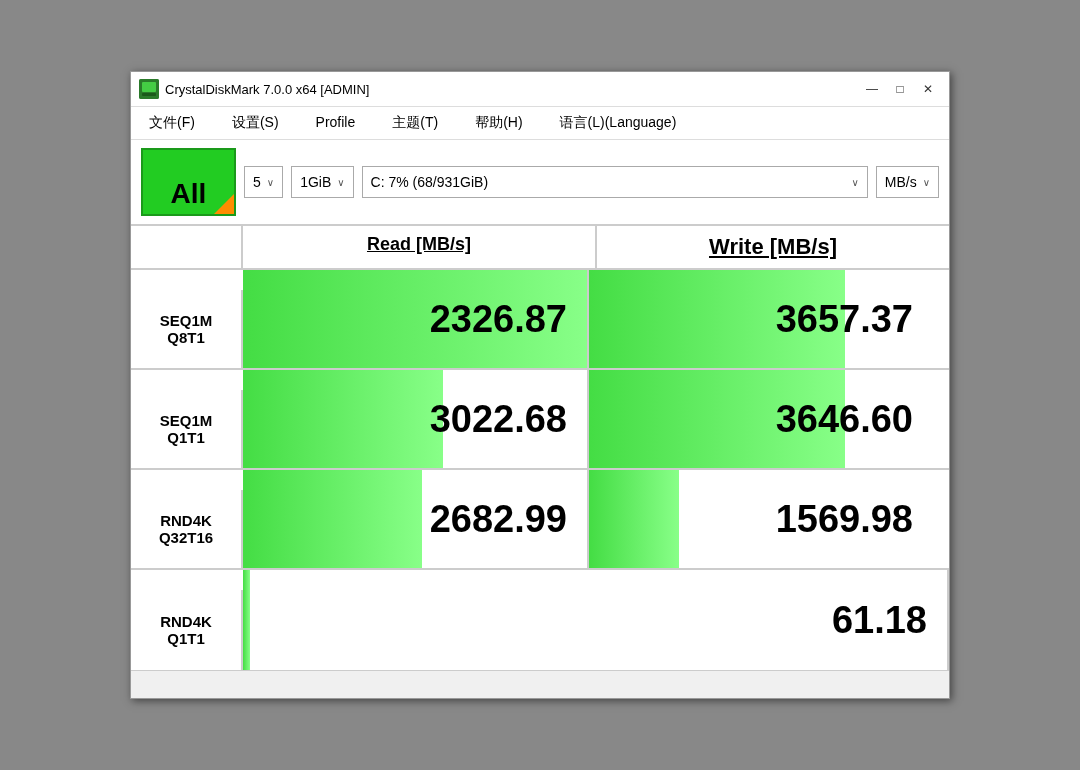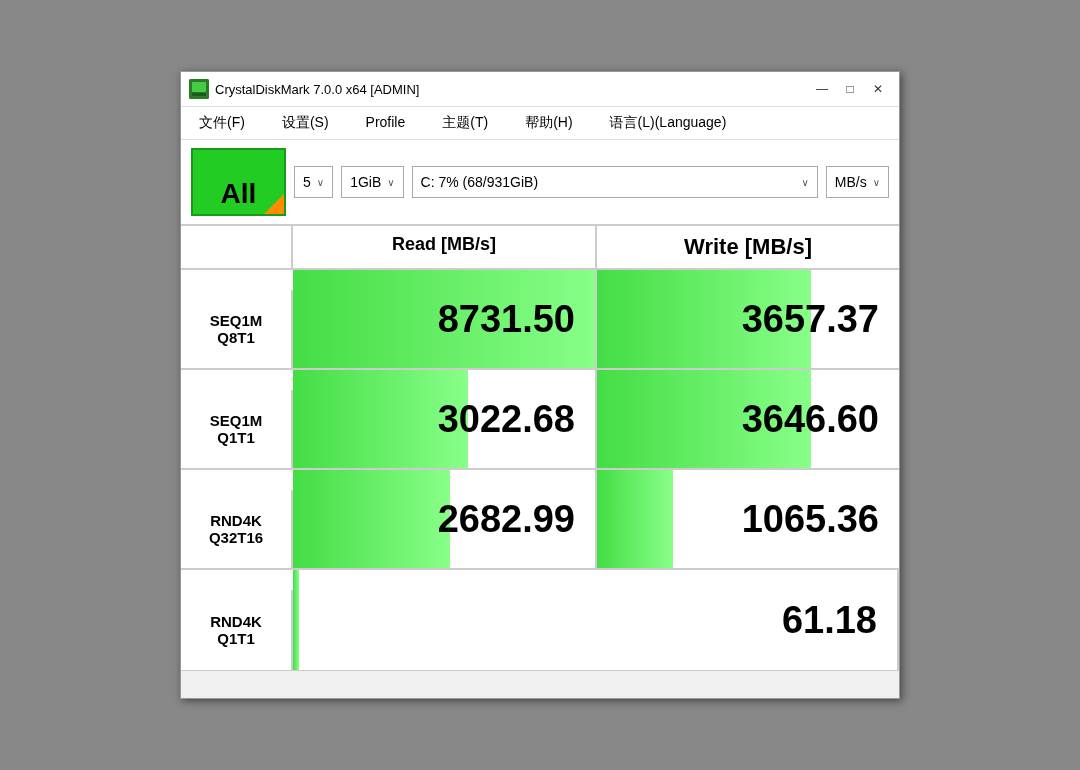--- a/index.html
+++ b/index.html
@@ -7,21 +7,21 @@
       background: #888;
       display: flex;
       justify-content: center;
       align-items: center;
       width: 1080px;
       height: 770px;
       font-family: 'Segoe UI', Arial, sans-serif;
     }
 
     .window {
-      width: 720px;
+      width: 820px;
       background: #f0f0f0;
       border: 1px solid #999;
       box-shadow: 2px 2px 8px rgba(0,0,0,0.5);
     }
 
     .title-bar {
       background: #fff;
       display: flex;
       align-items: center;
       padding: 6px 8px;
@@ -147,20 +147,21 @@
     }
 
     .content {
       background: #fff;
       padding: 0;
     }
 
     .header-row {
       display: flex;
       border-bottom: 2px solid #ccc;
+      text-decoration: underline;
     }
 
     .header-label {
       width: 112px;
       flex-shrink: 0;
       border-right: 2px solid #ccc;
     }
 
     .header-read {
       flex: 1;
@@ -221,21 +222,21 @@
       padding-right: 20px;
       position: relative;
       overflow: hidden;
     }
 
     .write-cell {
       flex: 1;
       display: flex;
       align-items: center;
       justify-content: flex-end;
-      padding-right: 20px;
+      padding-right: 36px;
       position: relative;
       overflow: hidden;
     }
 
     .bar-bg {
       position: absolute;
       left: 0;
       top: 0;
       bottom: 0;
       background: linear-gradient(to right, #44dd44, #88ff88);
@@ -316,21 +317,21 @@
       <div class="header-write">Write [MB/s]</div>
     </div>
 
     <div class="data-row">
       <div class="row-label">
         <span>SEQ1M</span>
         <span>Q8T1</span>
       </div>
       <div class="read-cell">
         <div class="bar-bg" style="width:100%"></div>
-        <span class="cell-value">8731.50</span>
+        <span class="cell-value">2326.87</span>
       </div>
       <div class="write-cell">
         <div class="bar-bg" style="width:71%"></div>
         <span class="cell-value">3657.37</span>
       </div>
     </div>
 
     <div class="data-row">
       <div class="row-label">
         <span>SEQ1M</span>
@@ -350,21 +351,21 @@
       <div class="row-label">
         <span>RND4K</span>
         <span>Q32T16</span>
       </div>
       <div class="read-cell">
         <div class="bar-bg" style="width:52%"></div>
         <span class="cell-value">2682.99</span>
       </div>
       <div class="write-cell">
         <div class="bar-bg" style="width:25%"></div>
-        <span class="cell-value">1065.36</span>
+        <span class="cell-value">1569.98</span>
       </div>
     </div>
 
     <div class="data-row">
       <div class="row-label">
         <span>RND4K</span>
         <span>Q1T1</span>
       </div>
       <div class="read-cell">
         <div class="bar-bg" style="width:1%"></div>

